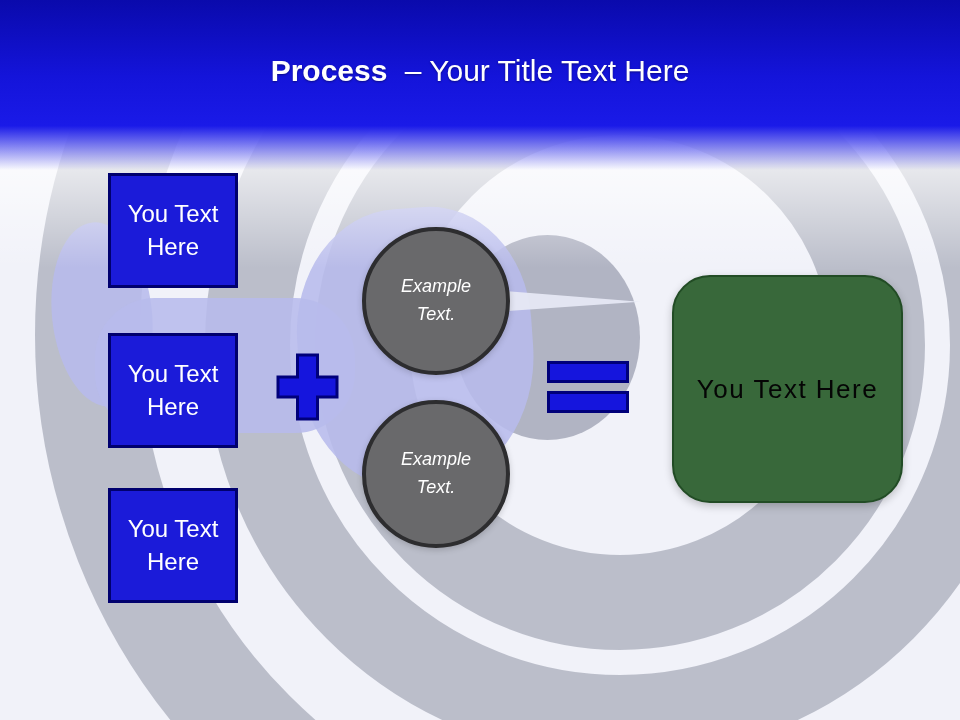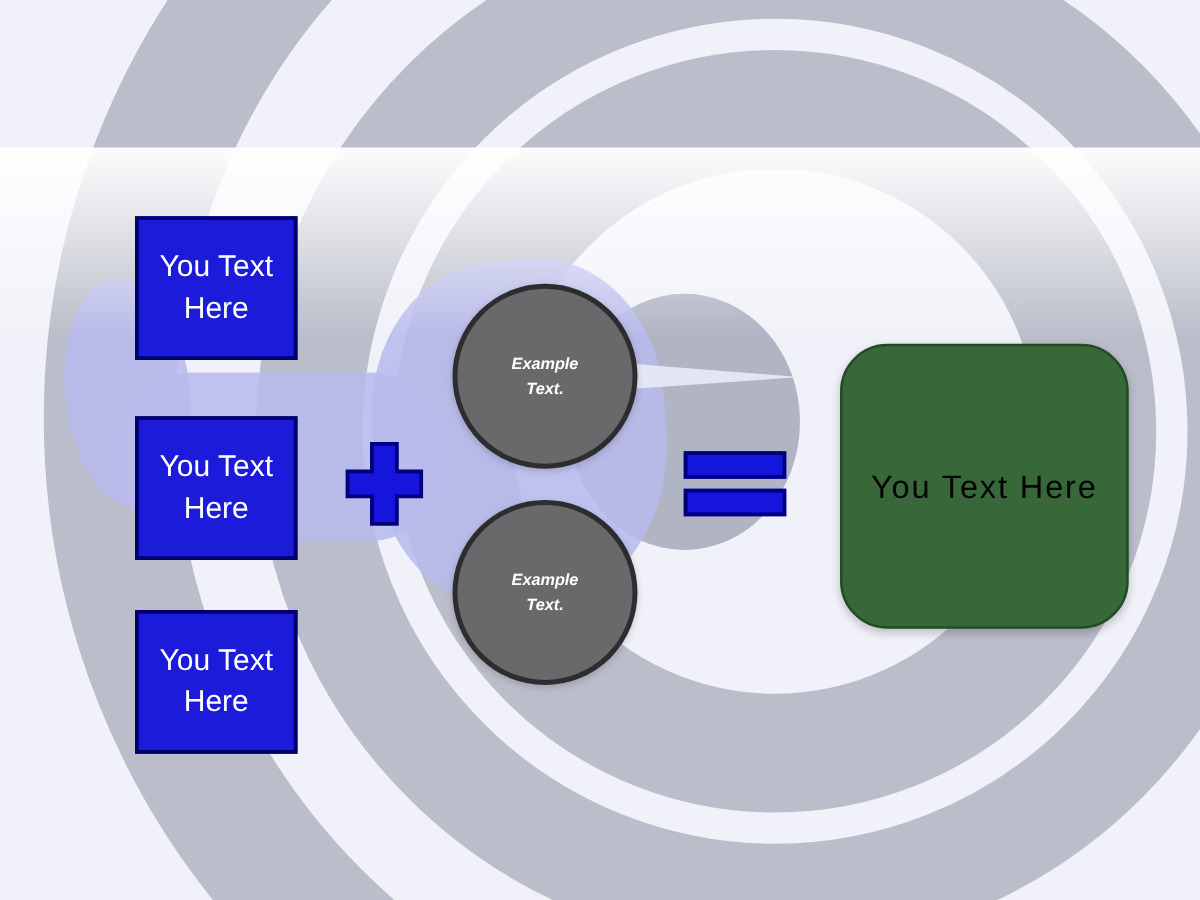--- a/index.html
+++ b/index.html
@@ -48,21 +48,21 @@
   .plus{position:absolute;left:276px;top:353px;}
   .equals{position:absolute;left:547px;top:361px;width:82px;}
   .equals .bar{box-sizing:border-box;width:82px;height:22px;background:#1515dd;
     border:3px solid #00007a;}
   .equals .bar+.bar{margin-top:8px;}
   
   .circle{
     position:absolute;left:362px;width:148px;height:148px;box-sizing:border-box;
     background:#69696b;border:4px solid #2d2d2f;border-radius:50%;
     display:flex;align-items:center;justify-content:center;text-align:center;
-    color:#ffffff;font-size:13px;font-weight:700;font-style:italic;line-height:1.55;
+    color:#ffffff;font-size:18px;font-weight:400;font-style:italic;line-height:1.55;
     padding:0 32px;box-shadow:0 2px 6px rgba(0,0,0,.18);
   }
   .circle1{top:227px;}
   .circle2{top:400px;}
   
   .result{
     position:absolute;left:672px;top:275px;width:231px;height:228px;box-sizing:border-box;
     background:#38683a;border:2px solid #224c25;border-radius:38px;
     display:flex;align-items:center;justify-content:center;
     color:#050505;font-size:26px;letter-spacing:1.5px;white-space:nowrap;
@@ -79,20 +79,26 @@
     <div class="ring ring3"></div>
     <div class="ring ring2"></div>
     <div class="bullseye"></div>
     <div class="pin pin-cap"></div>
     <div class="pin pin-stem"></div>
     <div class="pin pin-head"></div>
     <div class="pin-needle"></div>
     <div class="bg-topfade"></div>
   </div>
 
+  <div class="header">
+    <div class="title">
+      <span class="b">Process</span>
+      <span class="r">– Your Title Text Here</span>
+    </div>
+  </div>
 
   <div class="step step1">
     <span>You Text Here</span>
   </div>
   <div class="step step2">
     <span>You Text Here</span>
   </div>
   <div class="step step3">
     <span>You Text Here</span>
   </div>

